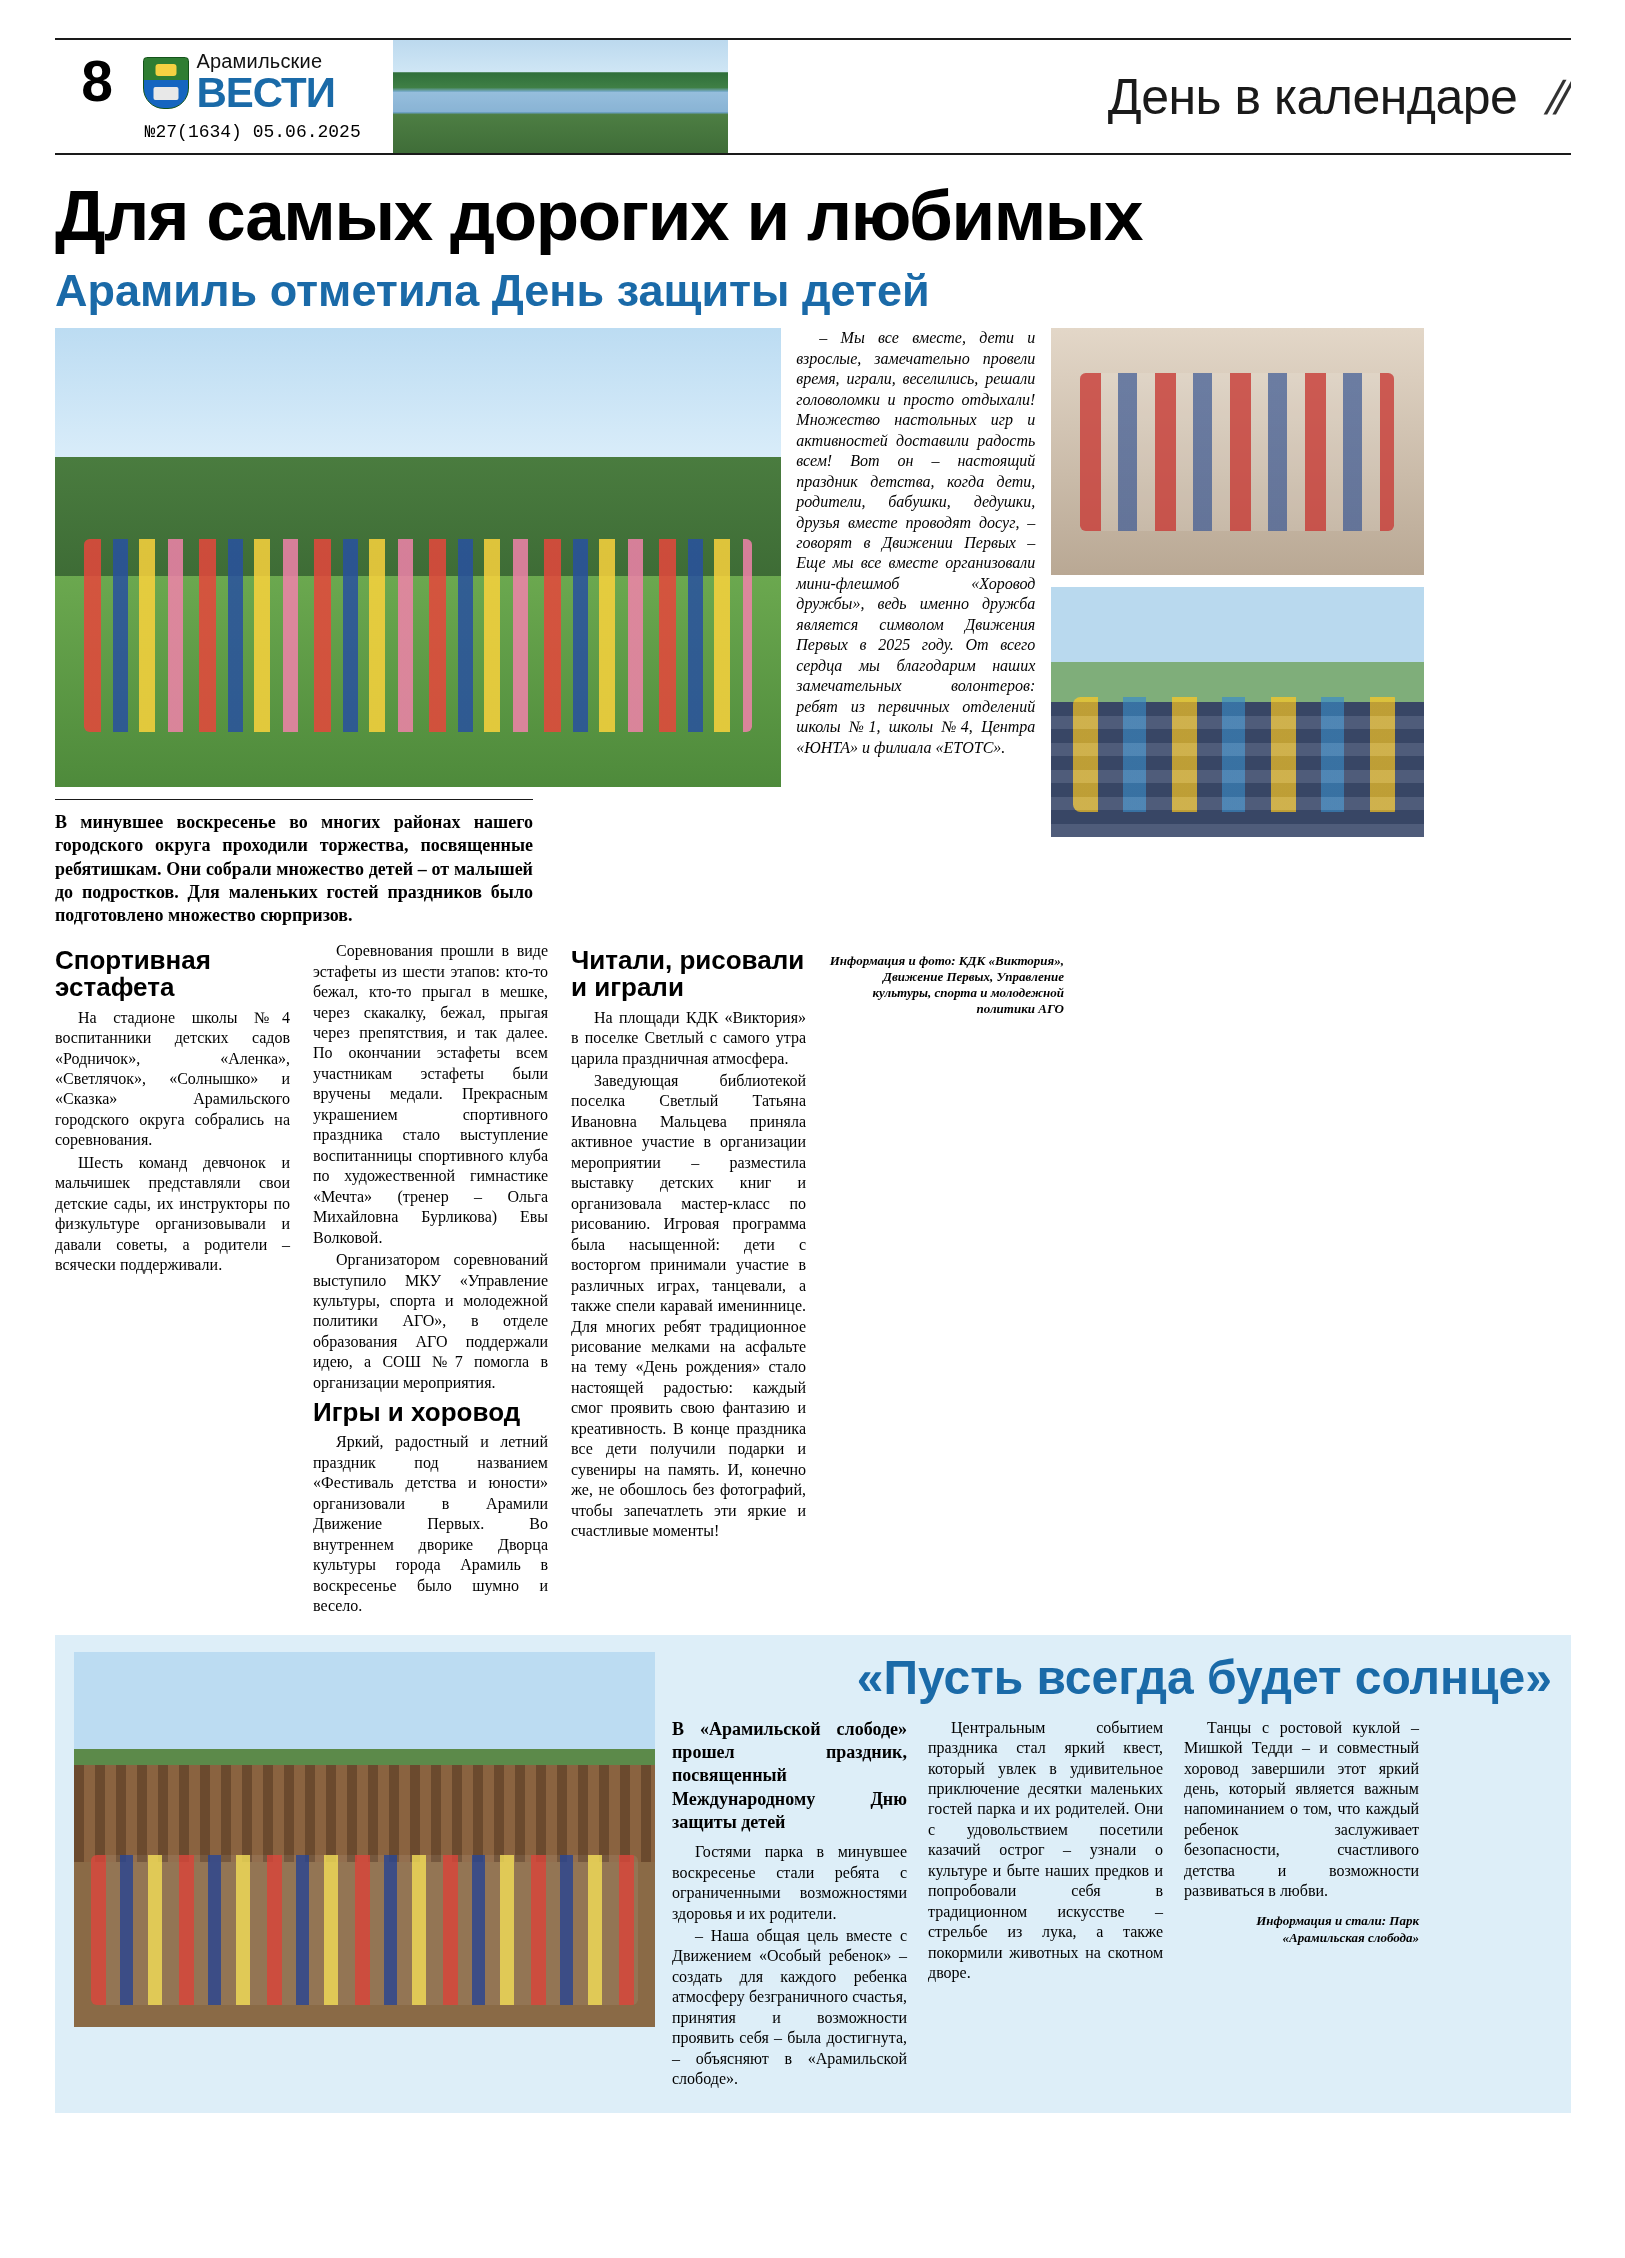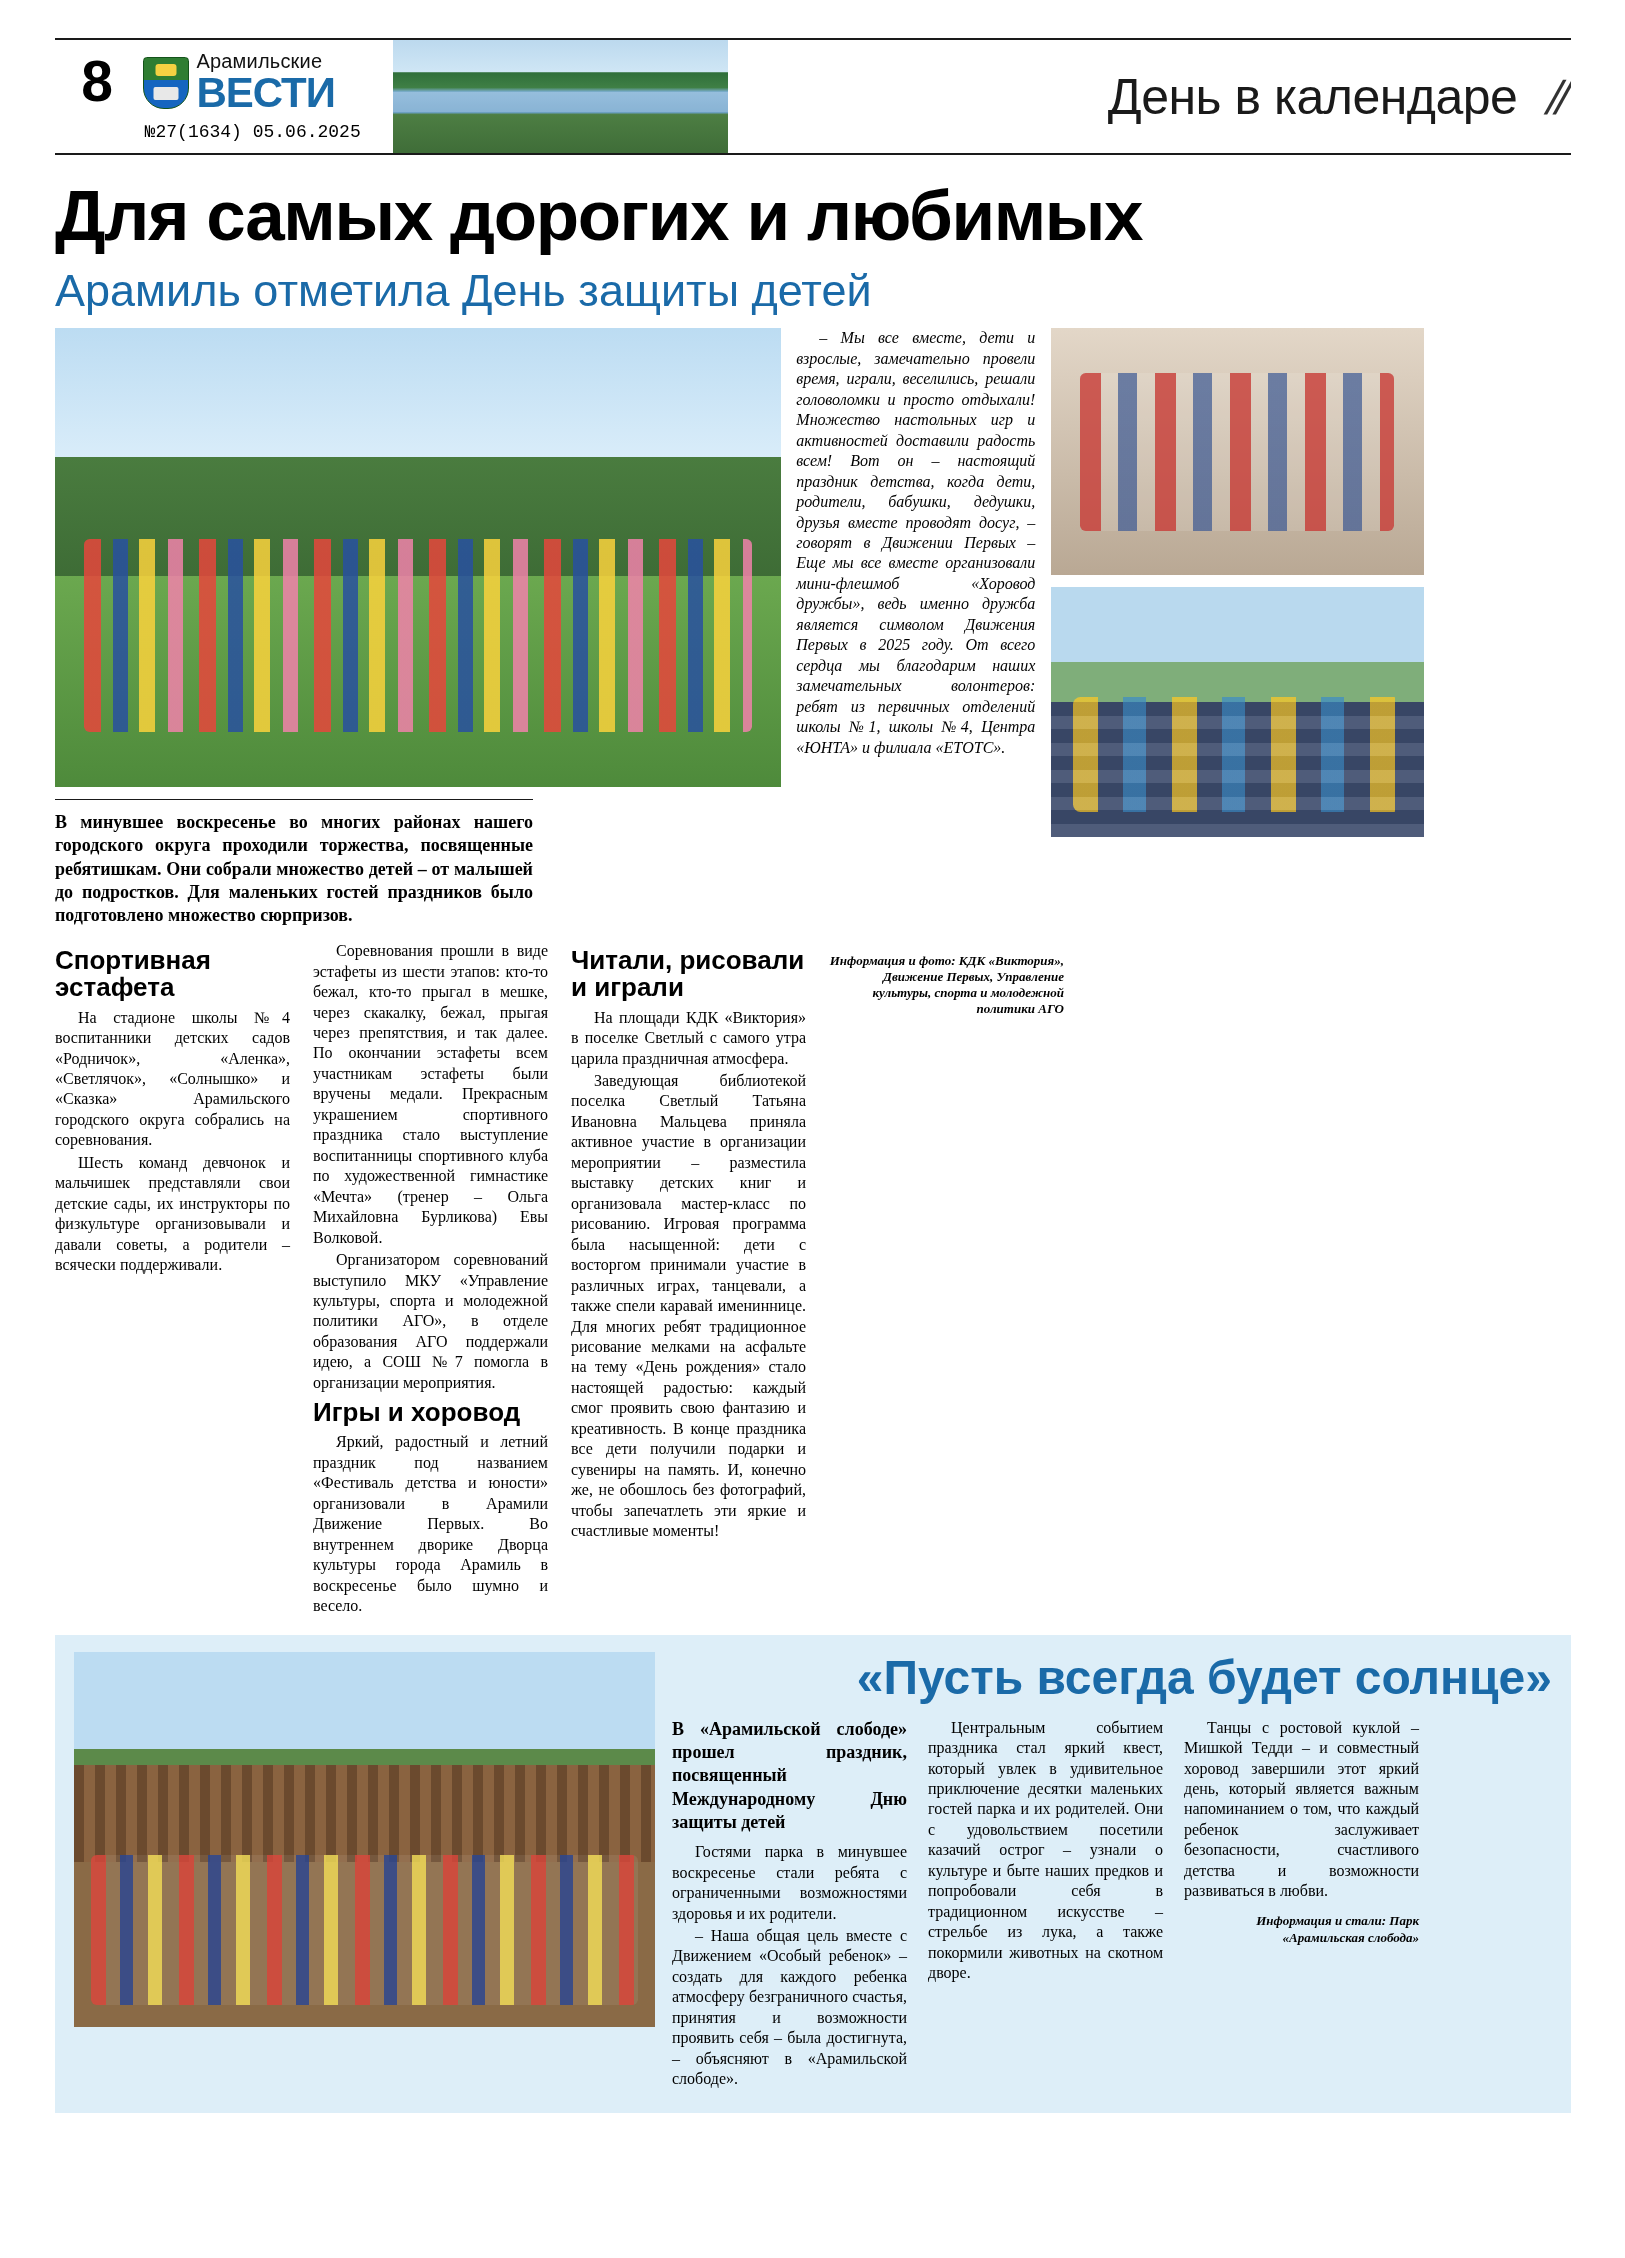--- a/index.html
+++ b/index.html
@@ -129,21 +129,21 @@
     margin:25px 55px 0 55px;
     font-family:"Liberation Sans", sans-serif;
     font-weight:bold;
     font-size:71px;
     letter-spacing:-1.4px;
     line-height:1;
   }
   .sub-title{
     margin:17px 55px 0 55px;
     font-family:"Liberation Sans", sans-serif;
-    font-weight:normal;
+    font-weight:bold;
     font-size:45px;
     color:#1a6aa8;
     line-height:1;
   }
   .photo{
     background:#cfd7dc;
     position:relative;
     overflow:hidden;
   }
   .photo .ph-sky{position:absolute;left:0;right:0;top:0;height:34%;background:linear-gradient(#bcdcf2,#dff0fb);}

